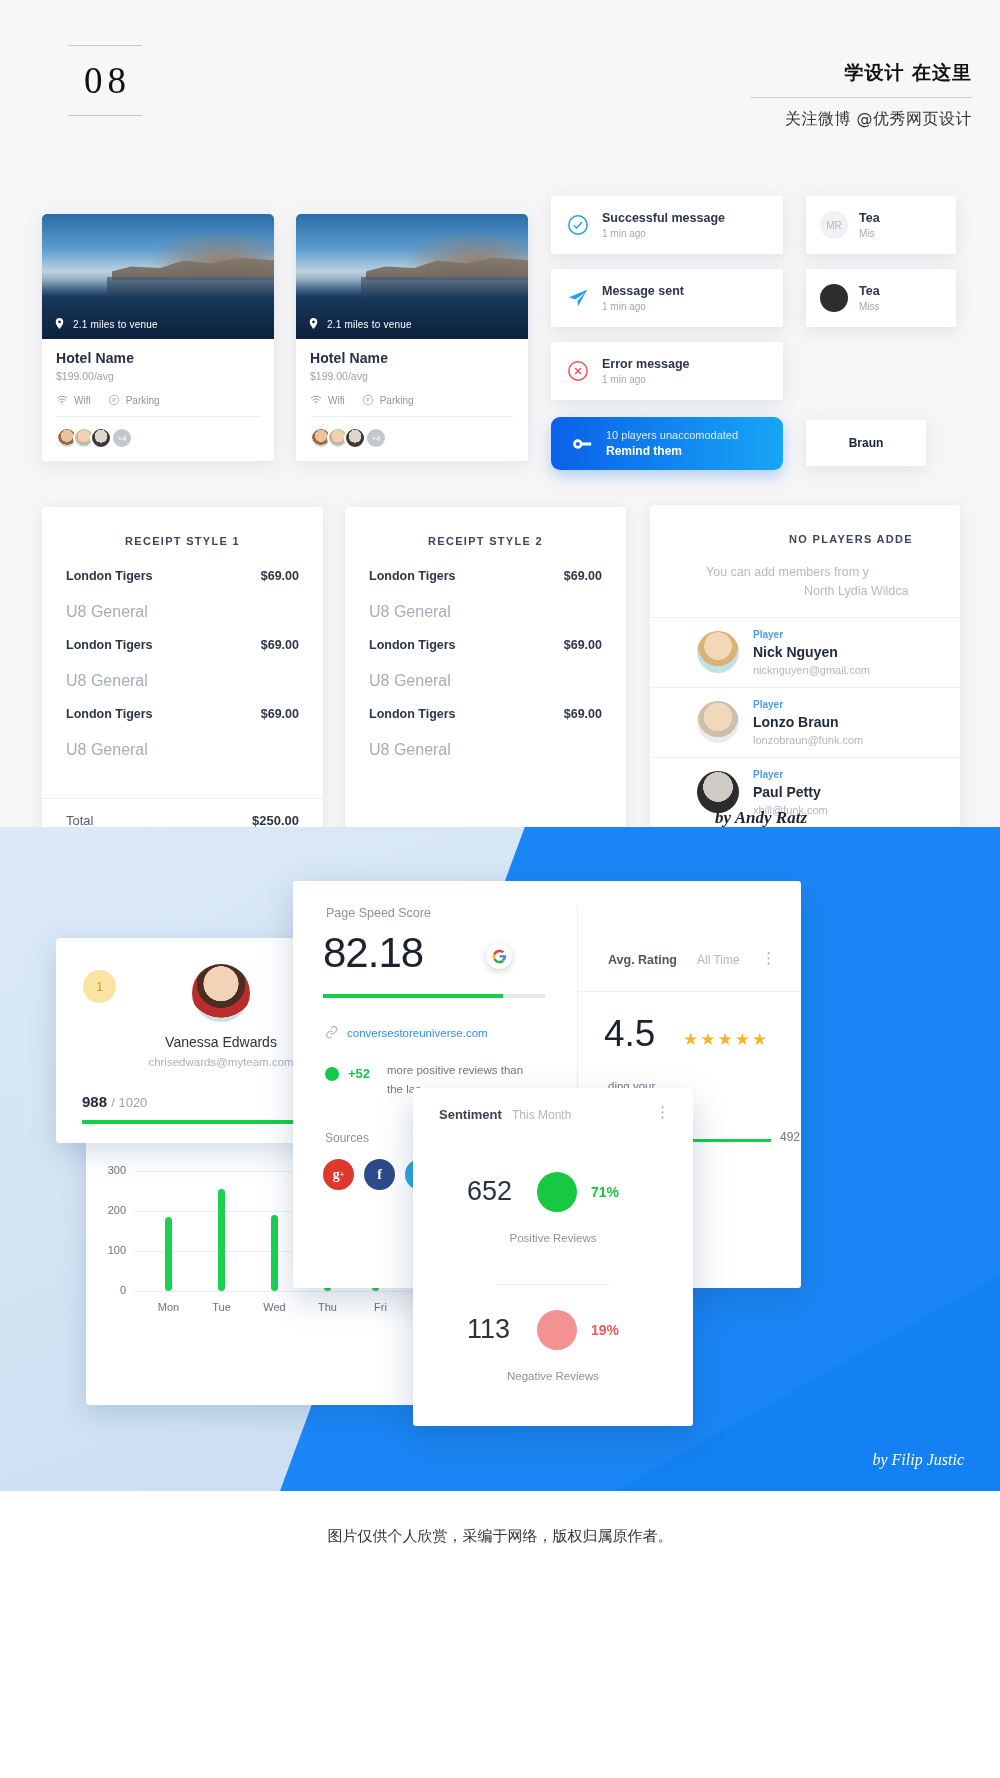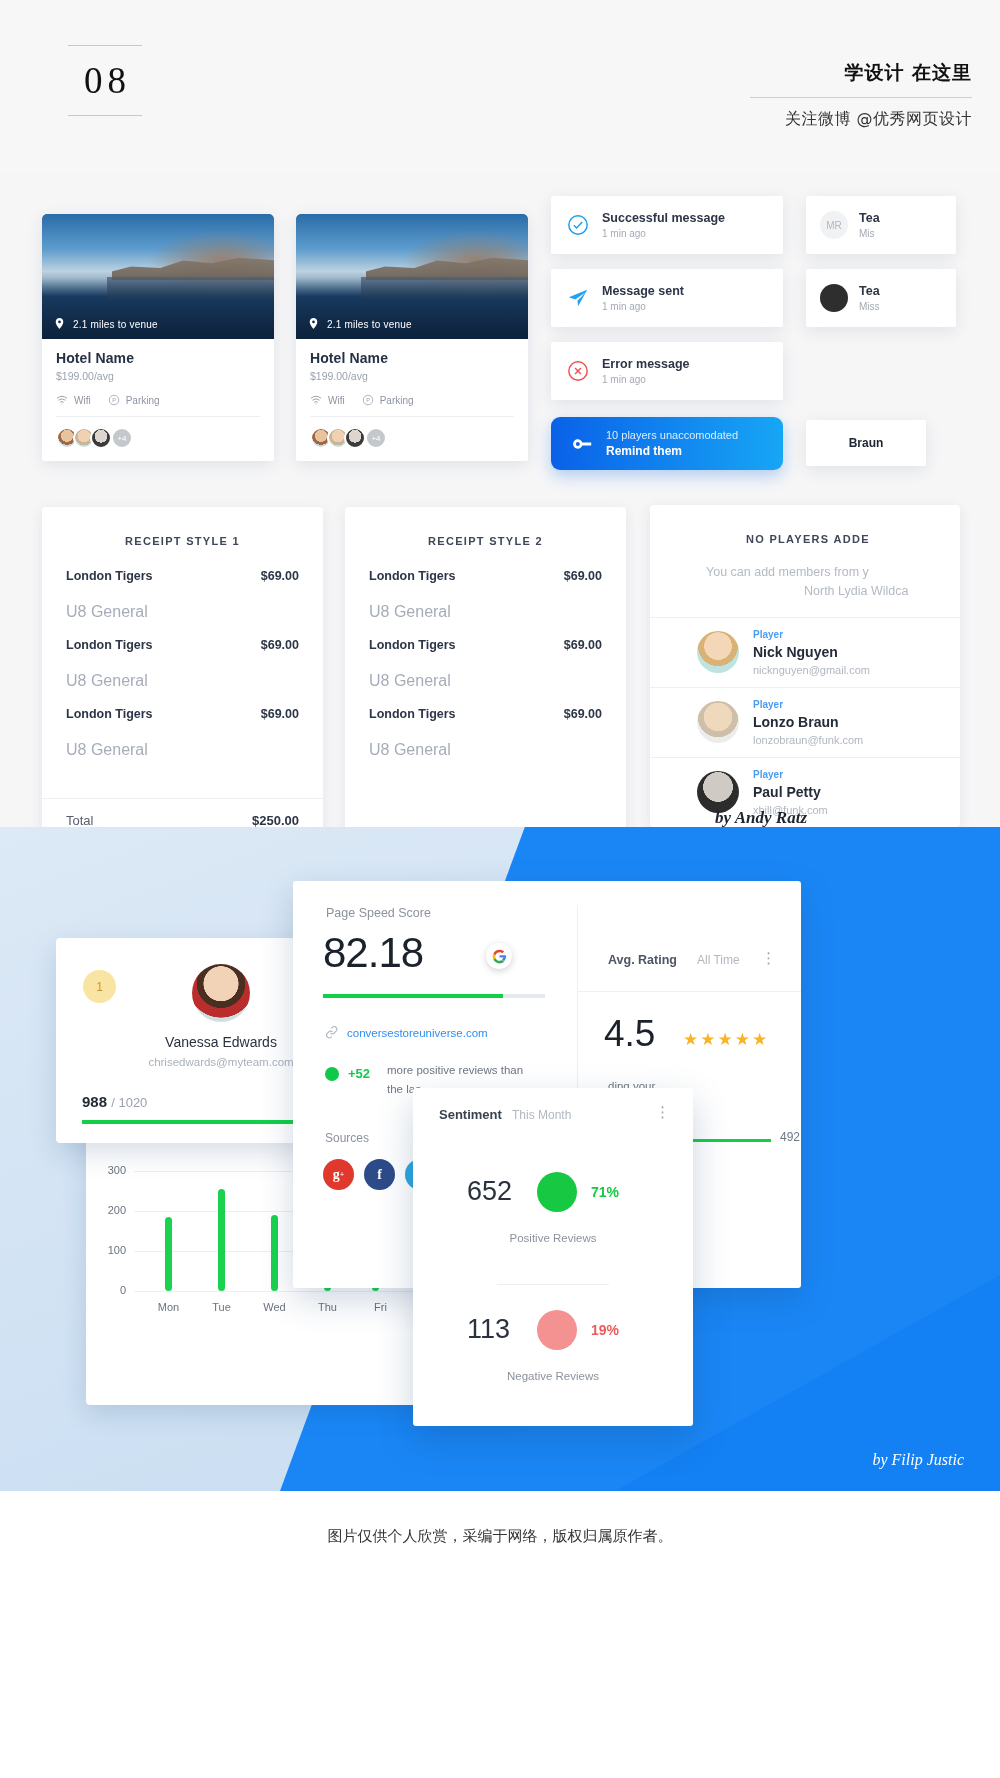--- a/index.html
+++ b/index.html
@@ -408,21 +408,21 @@
           <div class="rc-name">London Tigers</div>
           <div class="rc-sub">U8 General</div>
         </div>
         <div class="rc-amt">$69.00</div>
       </div>
       <div style="height:42px"></div>
       <div class="rc-done">Done</div>
     </div>
 
     <div class="players">
-      <div class="pl-title" style="padding-right:4px; text-align:left; padding-left:96px;">NO PLAYERS ADDE</div>
+      <div class="pl-title" style="padding-right:4px; text-align:center; padding-left:96px;">NO PLAYERS ADDE</div>
       <div class="pl-desc" style="text-align:left; padding-left:56px;">
         <div>You can add members from y</div>
         <div style="padding-left:98px;">North Lydia Wildca</div>
       </div>
 
       <div class="pl-row">
         <div class="pl-av av-a"></div>
         <div>
           <div class="pl-role">Player</div>
           <div class="pl-name">Nick Nguyen</div>

